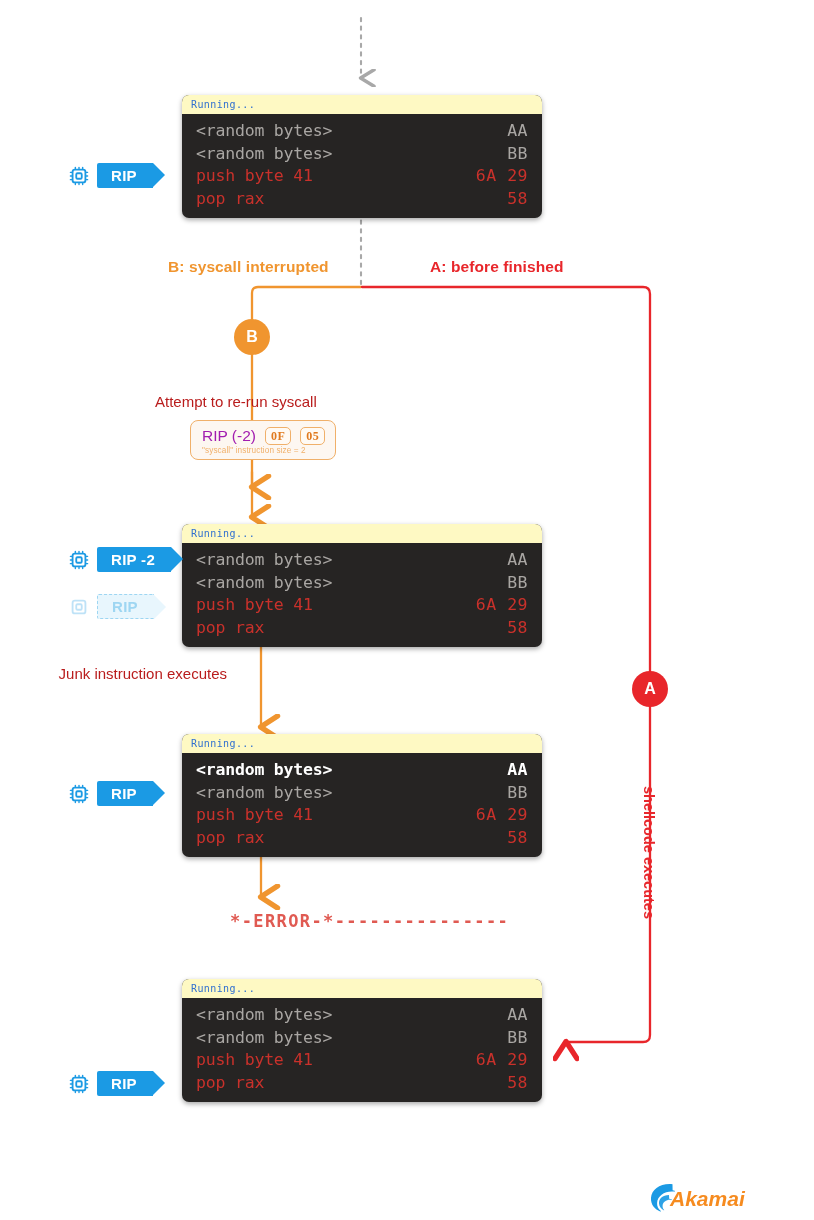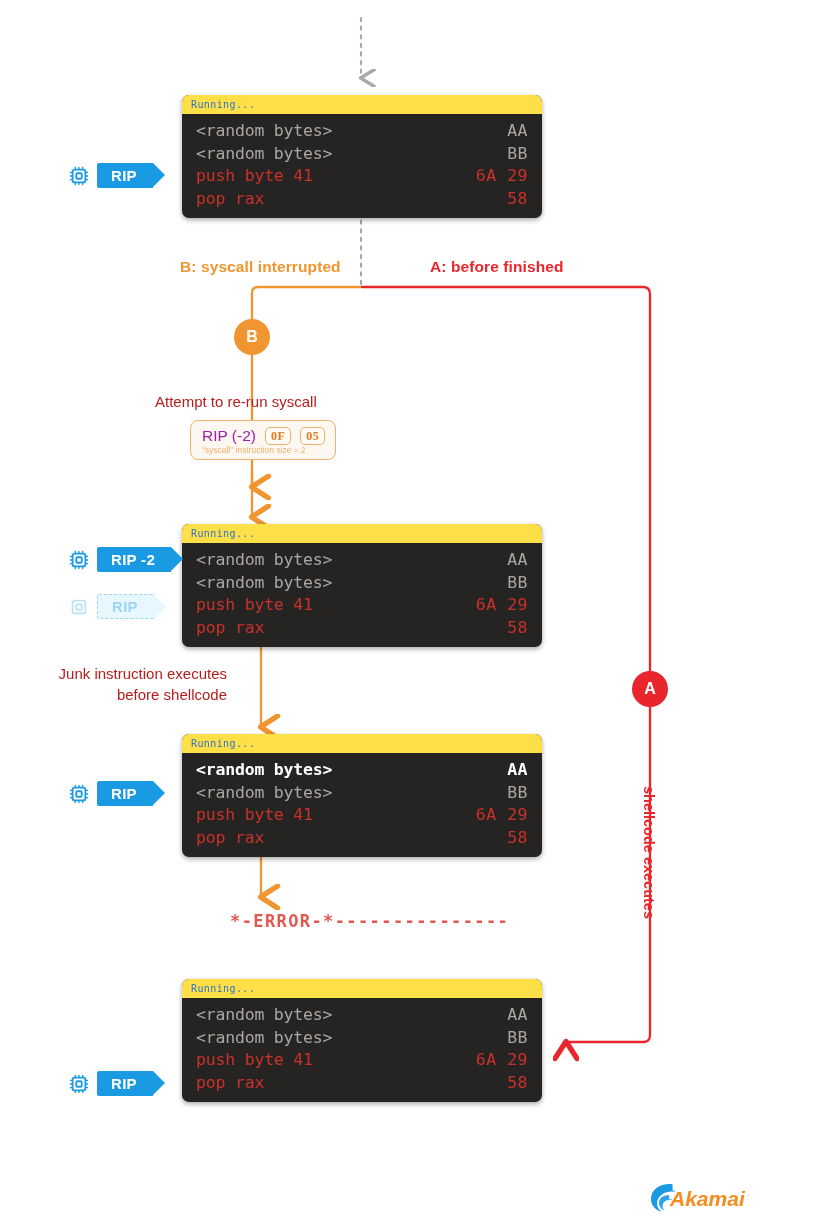--- a/index.html
+++ b/index.html
@@ -12,21 +12,21 @@
 
   
   .term{
     position:absolute;
     background:#262423;
     border-radius:7px;
     box-shadow:0 2px 5px rgba(0,0,0,.35);
     overflow:hidden;
   }
   .term-title{
-    background:#fde047;
+    background:#fef9c3;
     height:19px;
     line-height:19px;
     padding:0 0 0 9px;
     font-family:"DejaVu Sans Mono","Liberation Mono",monospace;
     font-size:10px;
     color:#2f6fd0;
     letter-spacing:.4px;
   }
   .term-body{padding:6px 14px 8px 14px;}
   .trow{
@@ -67,21 +67,21 @@
     height:23px;
   }
   .rip.ghost .ripflag::after{
     border-left-color:#e8f6fd;right:-12px;
     border-top-width:12.5px;border-bottom-width:12.5px;
   }
   .rip.ghost .chip{opacity:.28;}
 
   
   .lab{position:absolute;font-size:15px;color:#b91c1c;line-height:21px;}
-  .lab-b{position:absolute;font-size:15.5px;font-weight:bold;color:#f0952f;letter-spacing:.1px;margin-left:12px;}
+  .lab-b{position:absolute;font-size:15.5px;font-weight:bold;color:#f0952f;letter-spacing:.1px;}
   .lab-a{position:absolute;font-size:15.5px;font-weight:bold;color:#e8262b;letter-spacing:.1px;}
 
   
   .badge{
     position:absolute;width:36px;height:36px;border-radius:50%;
     color:#ffffff;font-size:16px;font-weight:bold;
     display:flex;align-items:center;justify-content:center;
   }
   .badge.b{background:#f0952f;}
   .badge.a{background:#e8262b;}
@@ -288,21 +288,20 @@
       <svg viewBox="0 0 24 24" width="22" height="22">
         <rect x="5" y="5" width="14" height="14" rx="2.5" fill="none" stroke="#1b9ae4" stroke-width="2"></rect>
         <rect x="9" y="9" width="6" height="6" rx="1.4" fill="none" stroke="#1b9ae4" stroke-width="2"></rect>
       </svg>
     </span>
     <span class="ripflag">RIP</span>
   </div>
 
   <div class="lab" style="left:32px;top:663px;width:195px;text-align:right;">
     <div>Junk instruction executes</div>
-    <div>before shellcode</div>
   </div>
 
   <div class="term" style="left:182px;top:734px;width:360px;">
     <div class="term-title">Running...</div>
     <div class="term-body">
       <div class="trow">
         <span class="lbl c-white">&lt;random bytes&gt;</span>
         <span class="hex c-white">AA</span>
       </div>
       <div class="trow">

